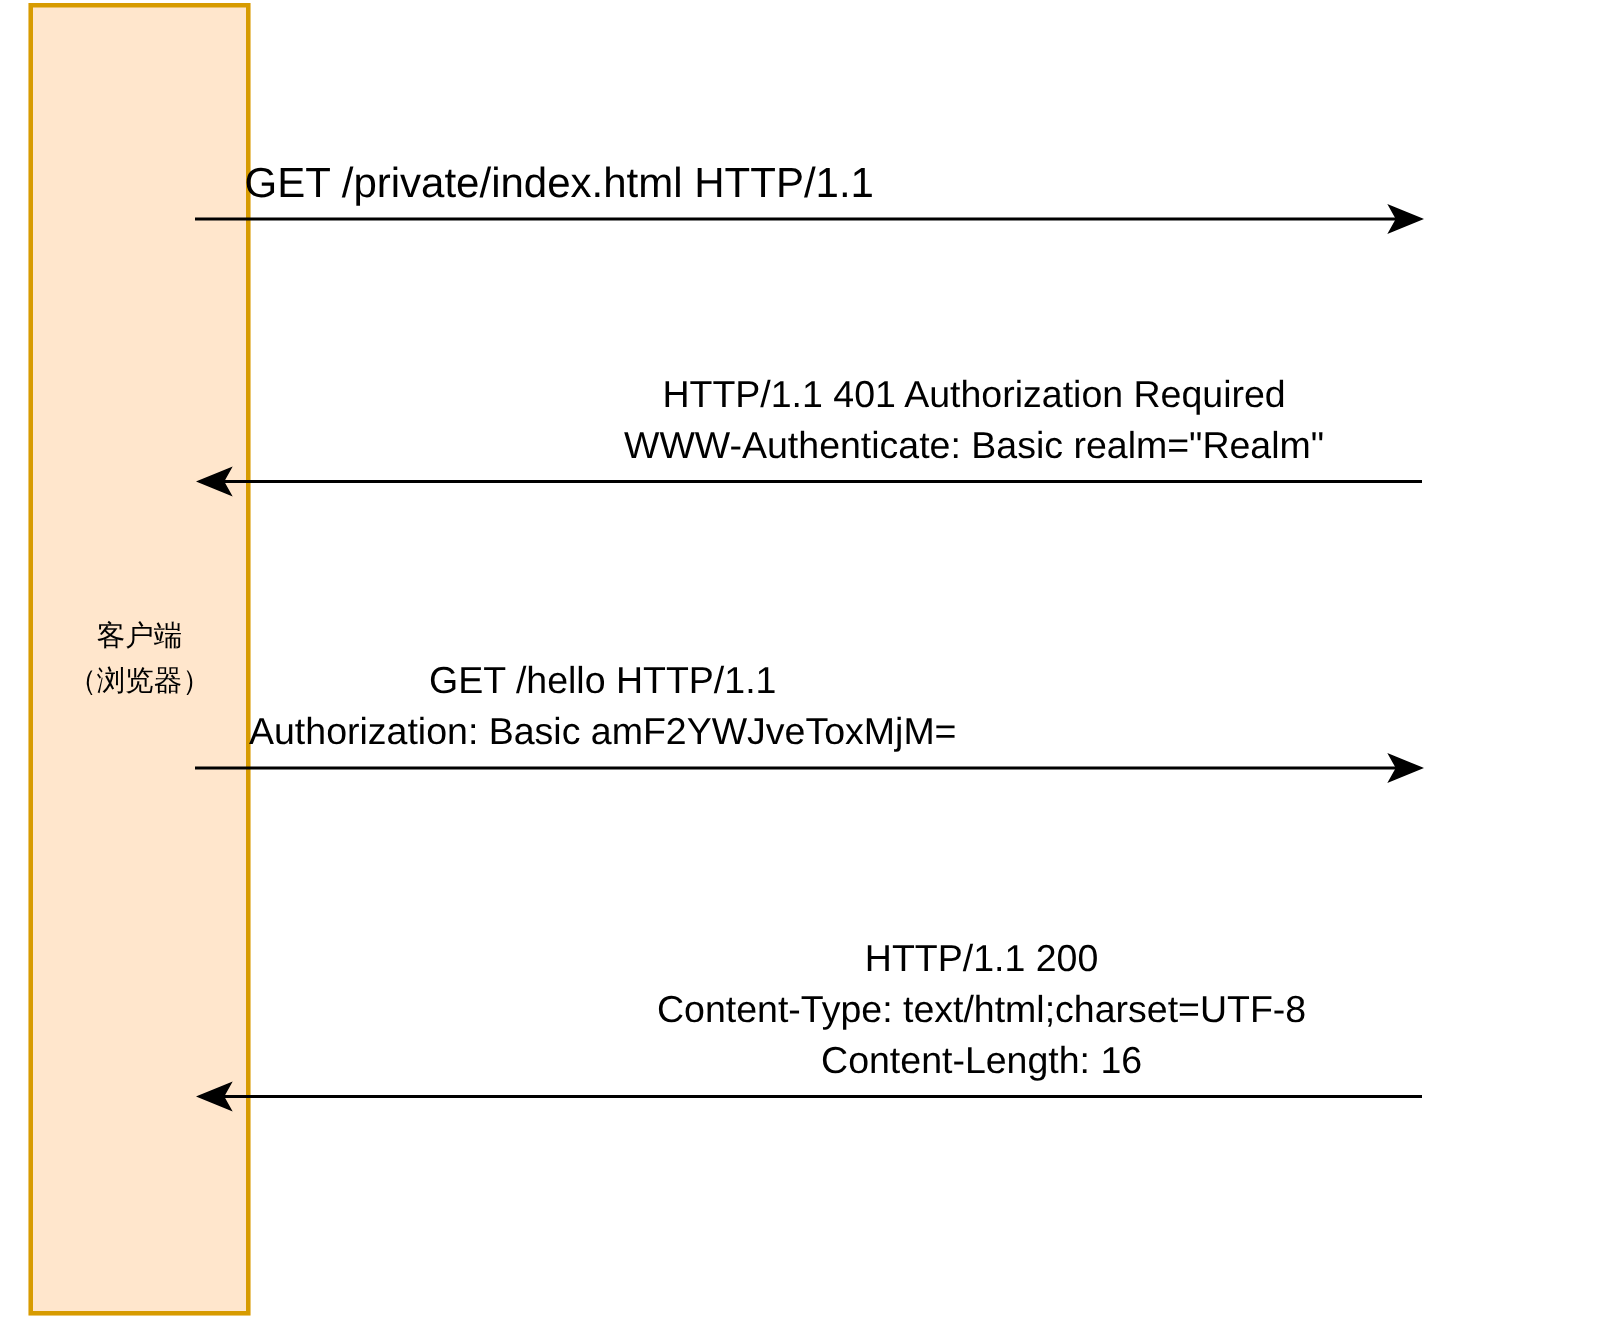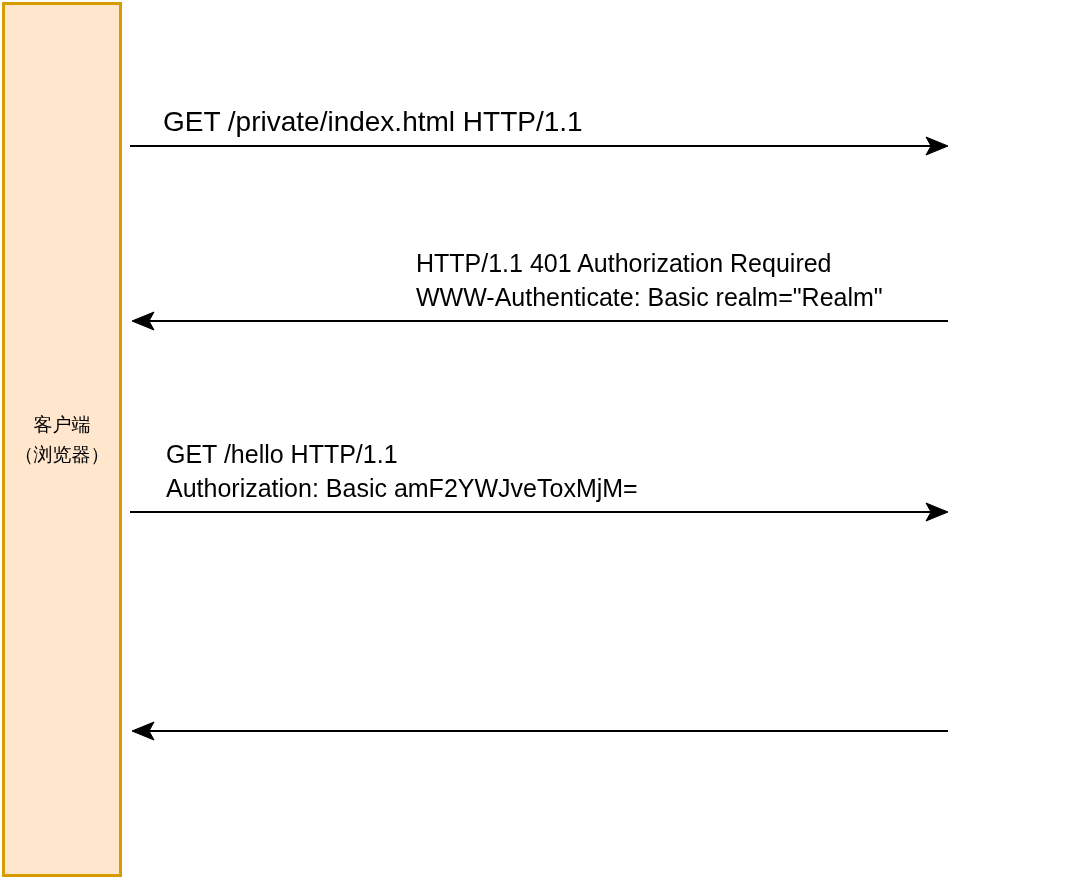--- a/index.html
+++ b/index.html
@@ -15,21 +15,21 @@
   }
   .actor-bar {
     position: absolute;
     top: 2px;
     height: 875px;
     border: 3px solid;
     display: flex;
     align-items: center;
     justify-content: center;
   }
-  .actor-bar.client { left: 2px;  width: 120px; }
+  .actor-bar.client { left: 19px;  width: 148px; }
   .actor-bar.server { left: 949px; width: 130px; }
   .actor-label {
     font-size: 19px;
     line-height: 30px;
     text-align: center;
     white-space: nowrap;
     color: #000000;
   }
   .arrows-layer {
     position: absolute;
@@ -37,21 +37,21 @@
     width: 1080px; height: 879px;
     pointer-events: none;
   }
   .arrows-layer line { stroke: #000000; stroke-width: 2; }
   .arrows-layer polygon { fill: #000000; stroke: #000000; }
   .msg {
     position: absolute;
     white-space: nowrap;
     color: #000000;
   }
-  .msg .line { display: block; }
+  .msg .line { display: block; text-align: center; }
   .msg-1 { left: 163px; top: 105px; font-size: 28px; line-height: 34px; }
   .msg-2 { left: 416px; top: 246px; font-size: 25px; line-height: 34px; }
   .msg-3 { left: 166px; top: 437px; font-size: 25px; line-height: 34px; }
   .msg-4 { left: 438px; top: 622px; font-size: 25px; line-height: 34px; }
 </style>
 </head>
 <body>
 
 <div class="canvas">
 
@@ -93,14 +93,19 @@
   <div class="msg msg-2">
     <span class="line">HTTP/1.1 401 Authorization Required</span>
     <span class="line">WWW-Authenticate: Basic realm="Realm"</span>
   </div>
 
   <div class="msg msg-3">
     <span class="line">GET /hello HTTP/1.1</span>
     <span class="line">Authorization: Basic amF2YWJveToxMjM=</span>
   </div>
 
+  <div class="msg msg-4">
+    <span class="line">HTTP/1.1 200</span>
+    <span class="line">Content-Type: text/html;charset=UTF-8</span>
+    <span class="line">Content-Length: 16</span>
+  </div>
 
 </div>
 
 </body></html>

